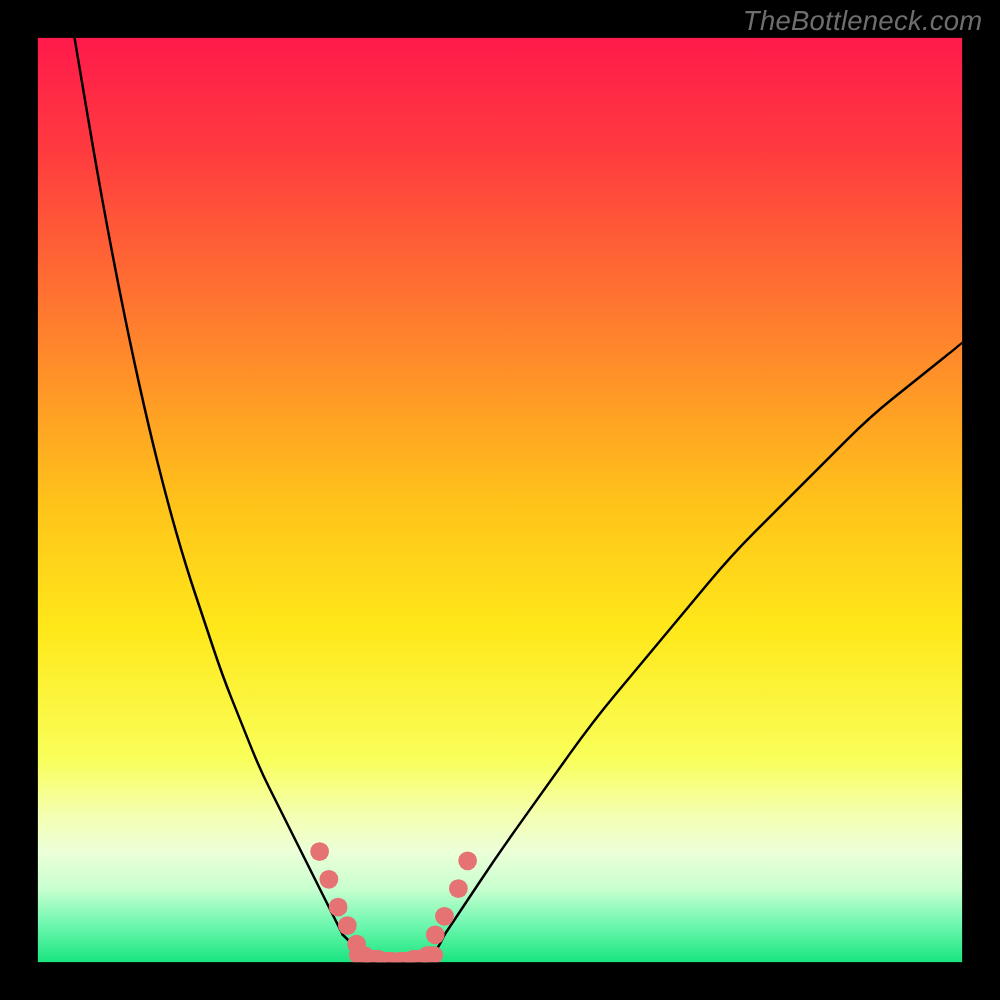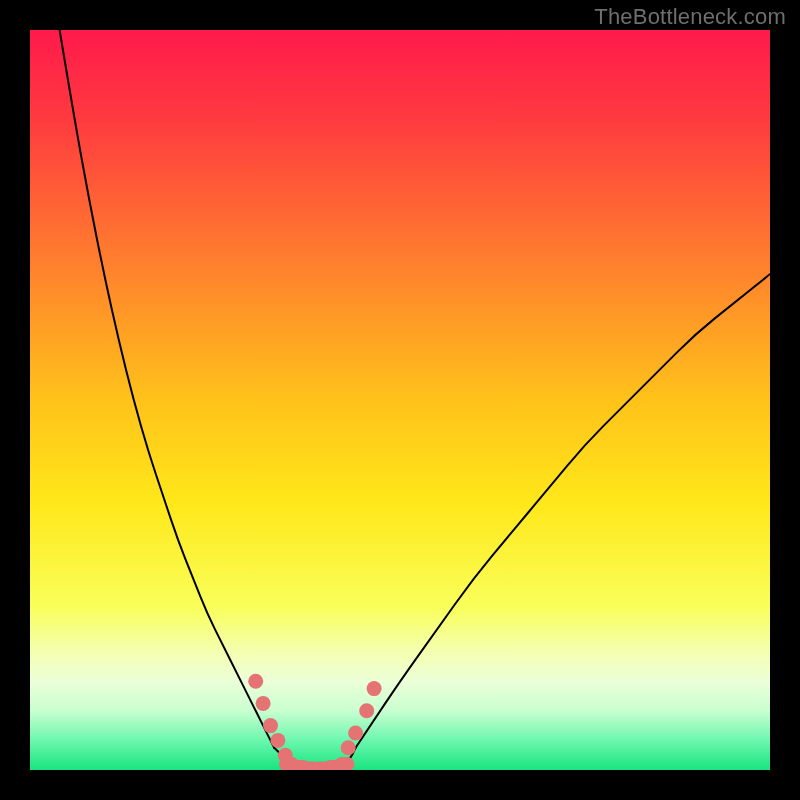--- a/index.html
+++ b/index.html
@@ -29,20 +29,21 @@
   }
   .watermark {
     position: absolute;
     top: 4px;
     right: 14px;
     color: #6e6e6e;
     font-size: 22px;
     letter-spacing: 0.2px;
     font-weight: 500;
     z-index: 10;
+    font-style: italic;
   }
   svg {
     display: block;
   }
 </style>
 </head>
 <body>
 
 <div class="frame">
 

